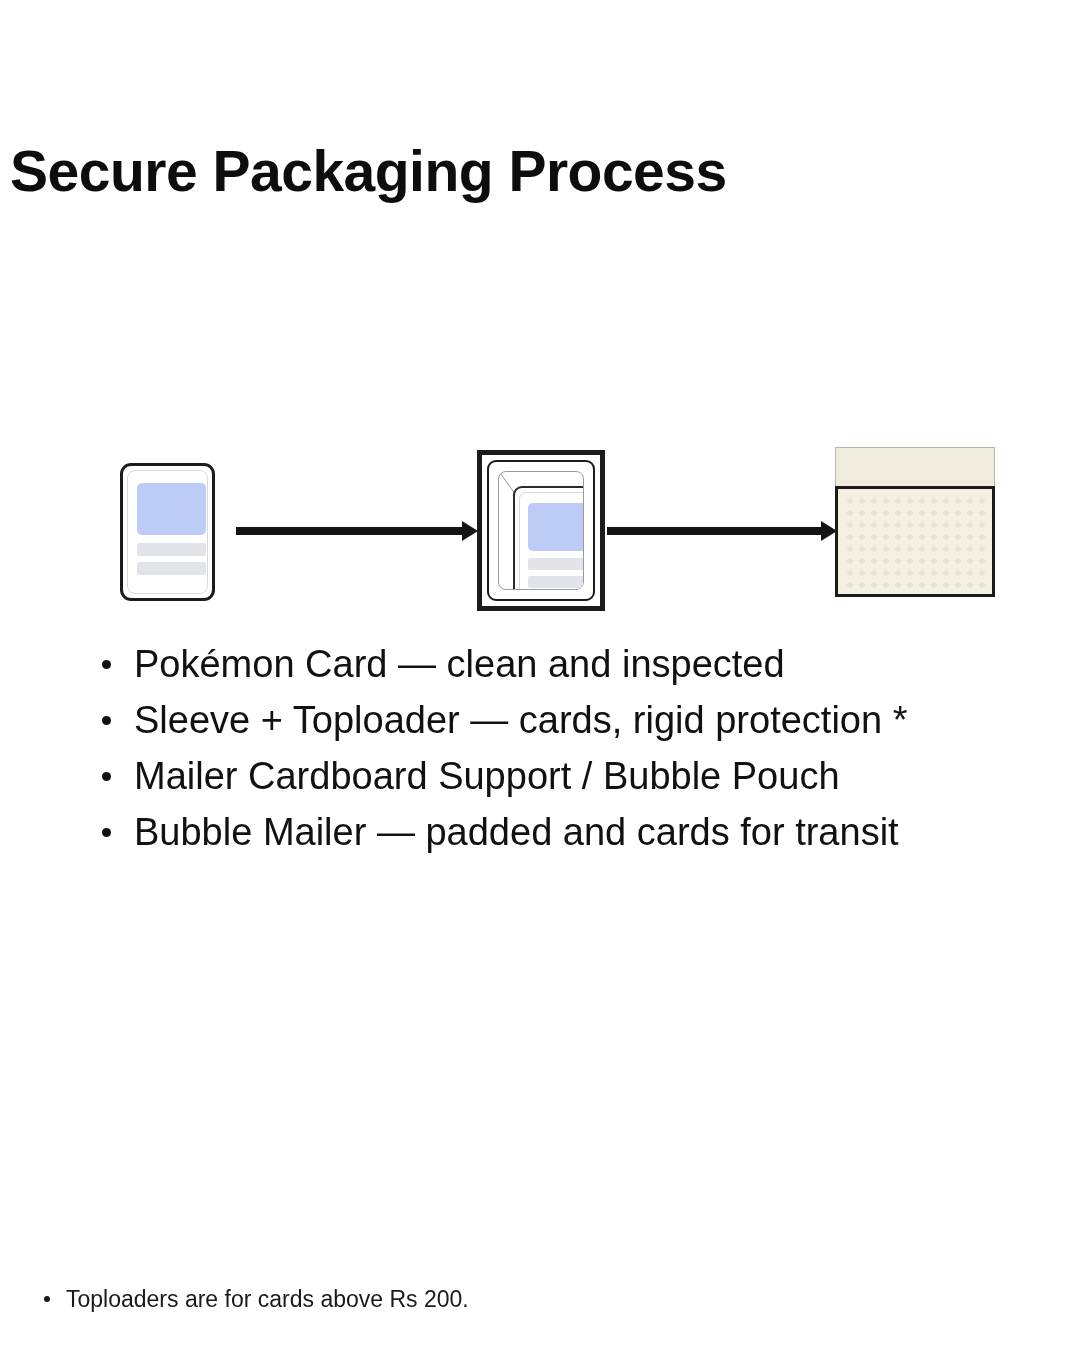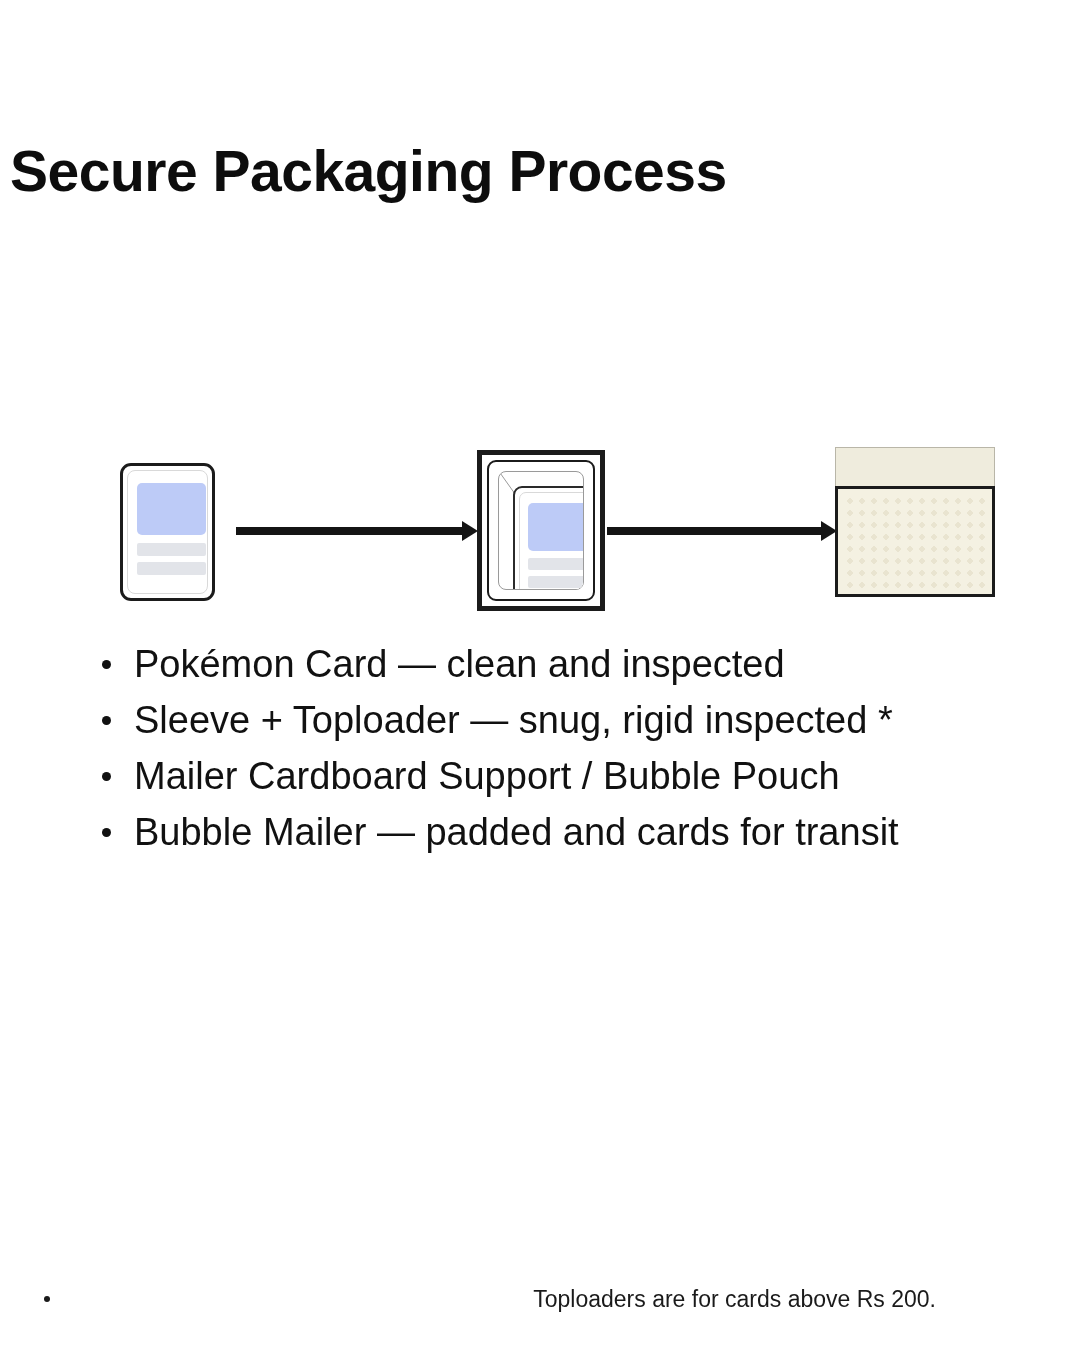--- a/index.html
+++ b/index.html
@@ -217,21 +217,20 @@
 
   
   .footnote {
     position: absolute;
     left: 36px;
     top: 1282px;
     width: 900px;
     margin: 0;
     padding: 0;
     list-style: none;
-    text-align: right;
   }
   .footnote li {
     position: relative;
     padding-left: 30px;
     font-size: 23px;
     line-height: 34px;
     color: #1a1a1a;
     white-space: nowrap;
   }
   .footnote li .bullet-dot {
@@ -295,21 +294,21 @@
 
 </div>
 
 <ul class="bullet-list">
   <li>
     <span class="bullet-dot"></span>
     <span>Pokémon Card — clean and inspected</span>
   </li>
   <li>
     <span class="bullet-dot"></span>
-    <span>Sleeve + Toploader — snug, rigid inspected *</span>
+    <span>Sleeve + Toploader — cards, rigid protection *</span>
   </li>
   <li>
     <span class="bullet-dot"></span>
     <span>Mailer Cardboard Support / Bubble Pouch</span>
   </li>
   <li>
     <span class="bullet-dot"></span>
     <span>Bubble Mailer — padded and cards for transit</span>
   </li>
 </ul>

